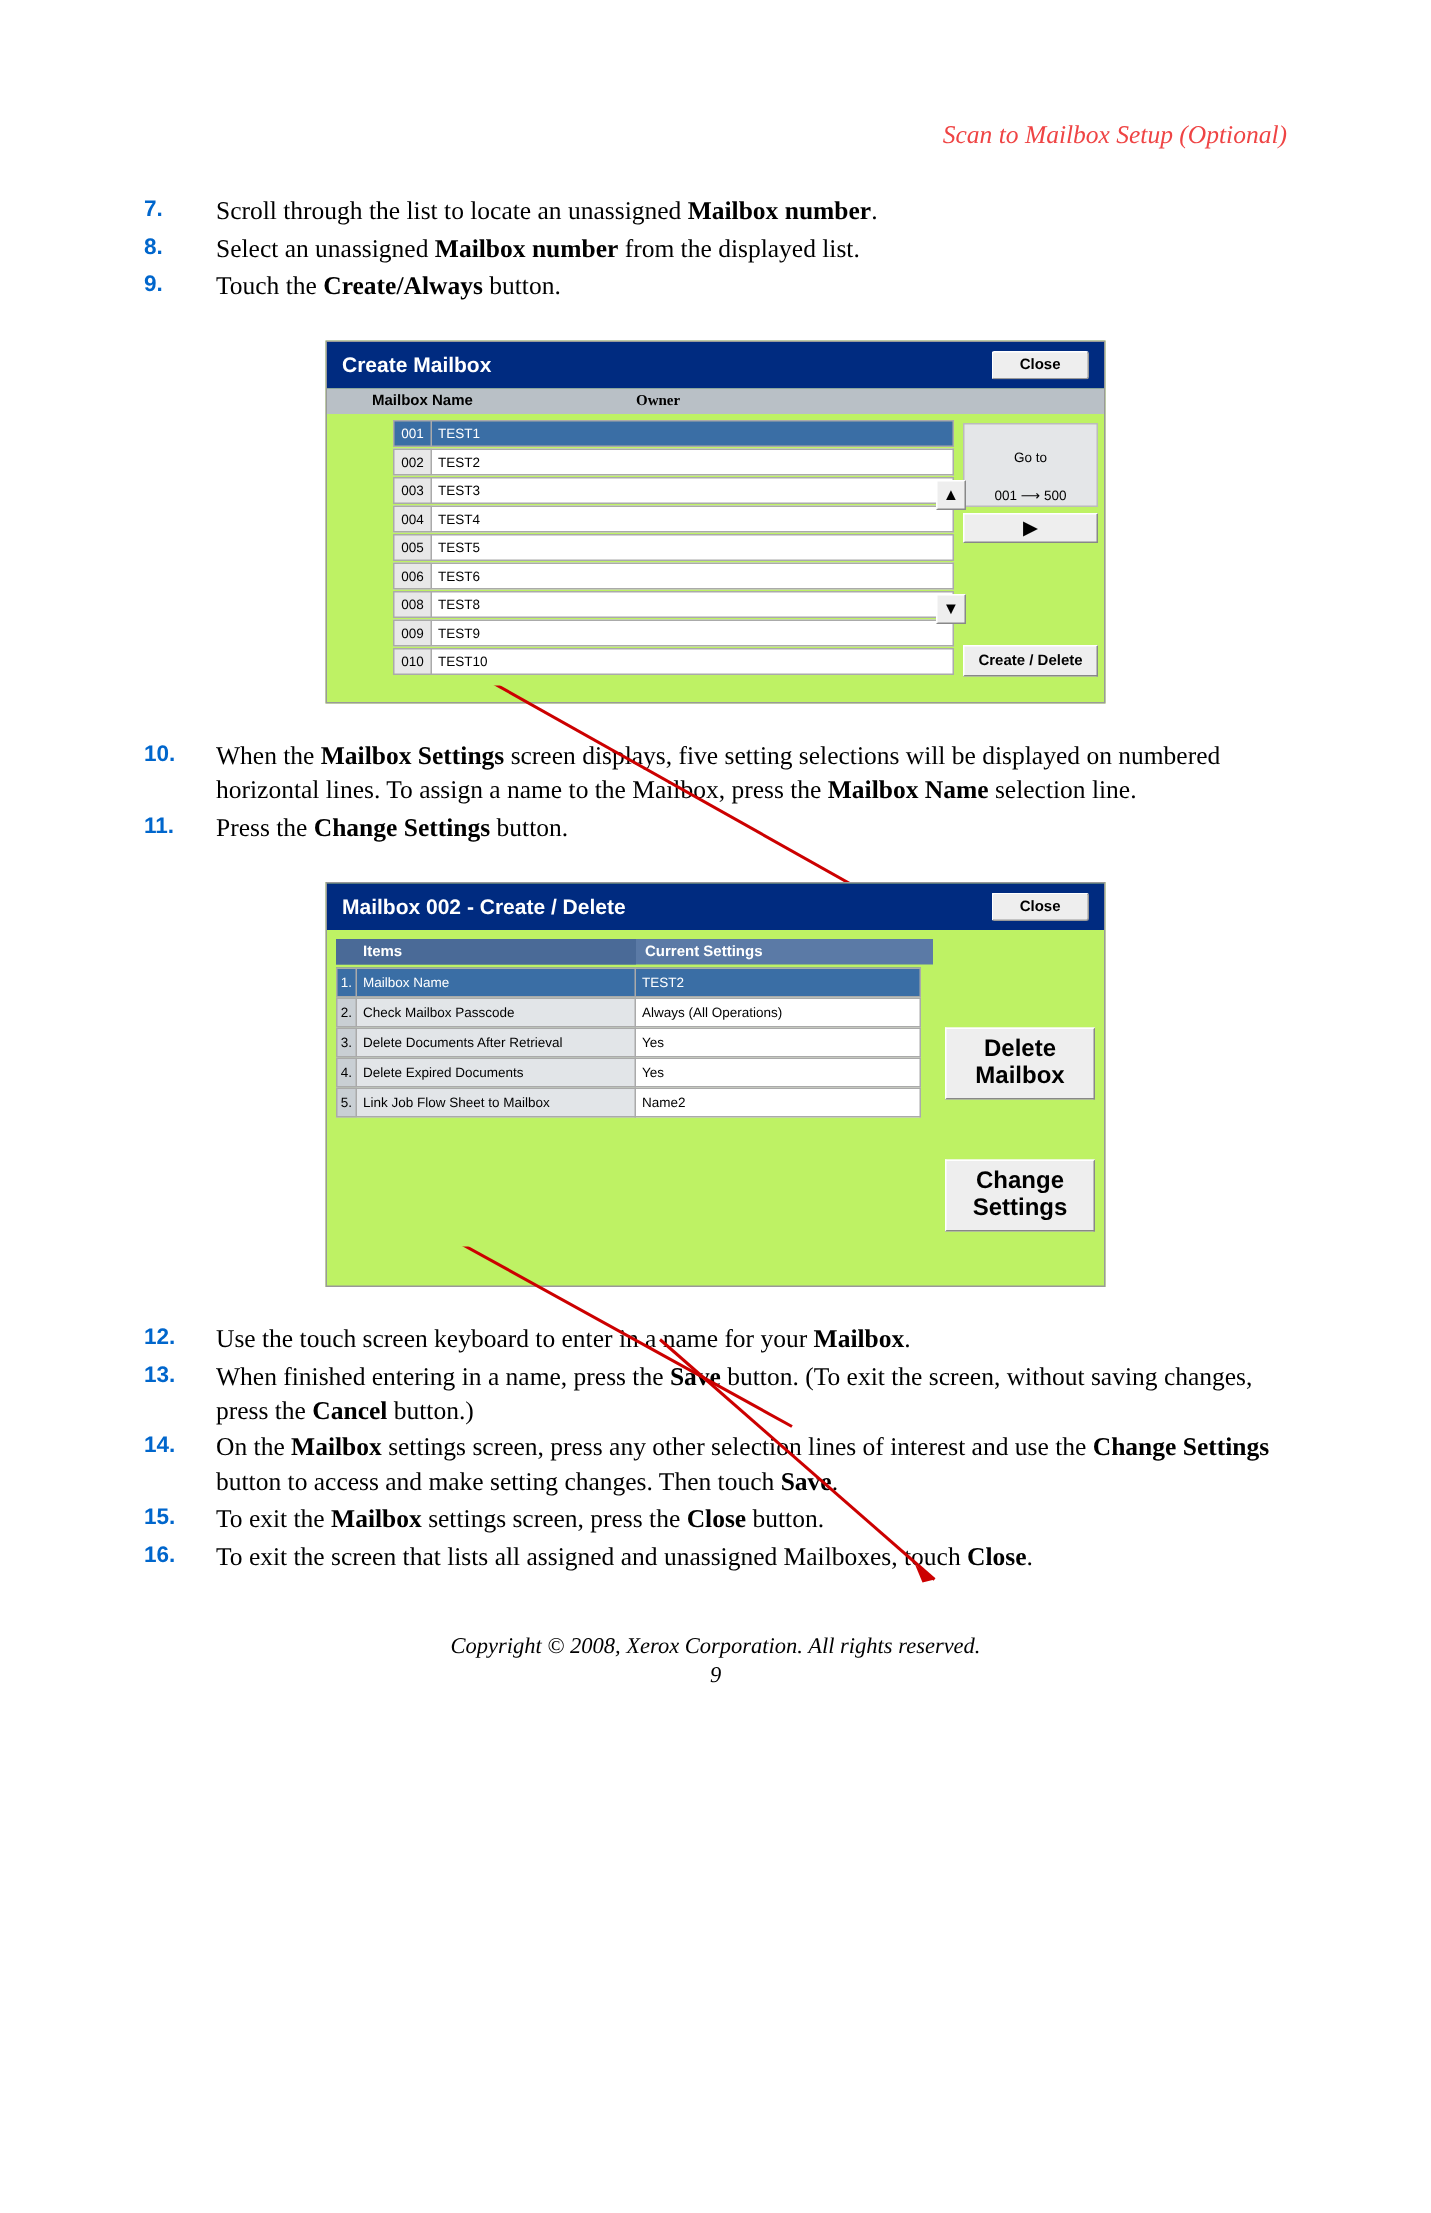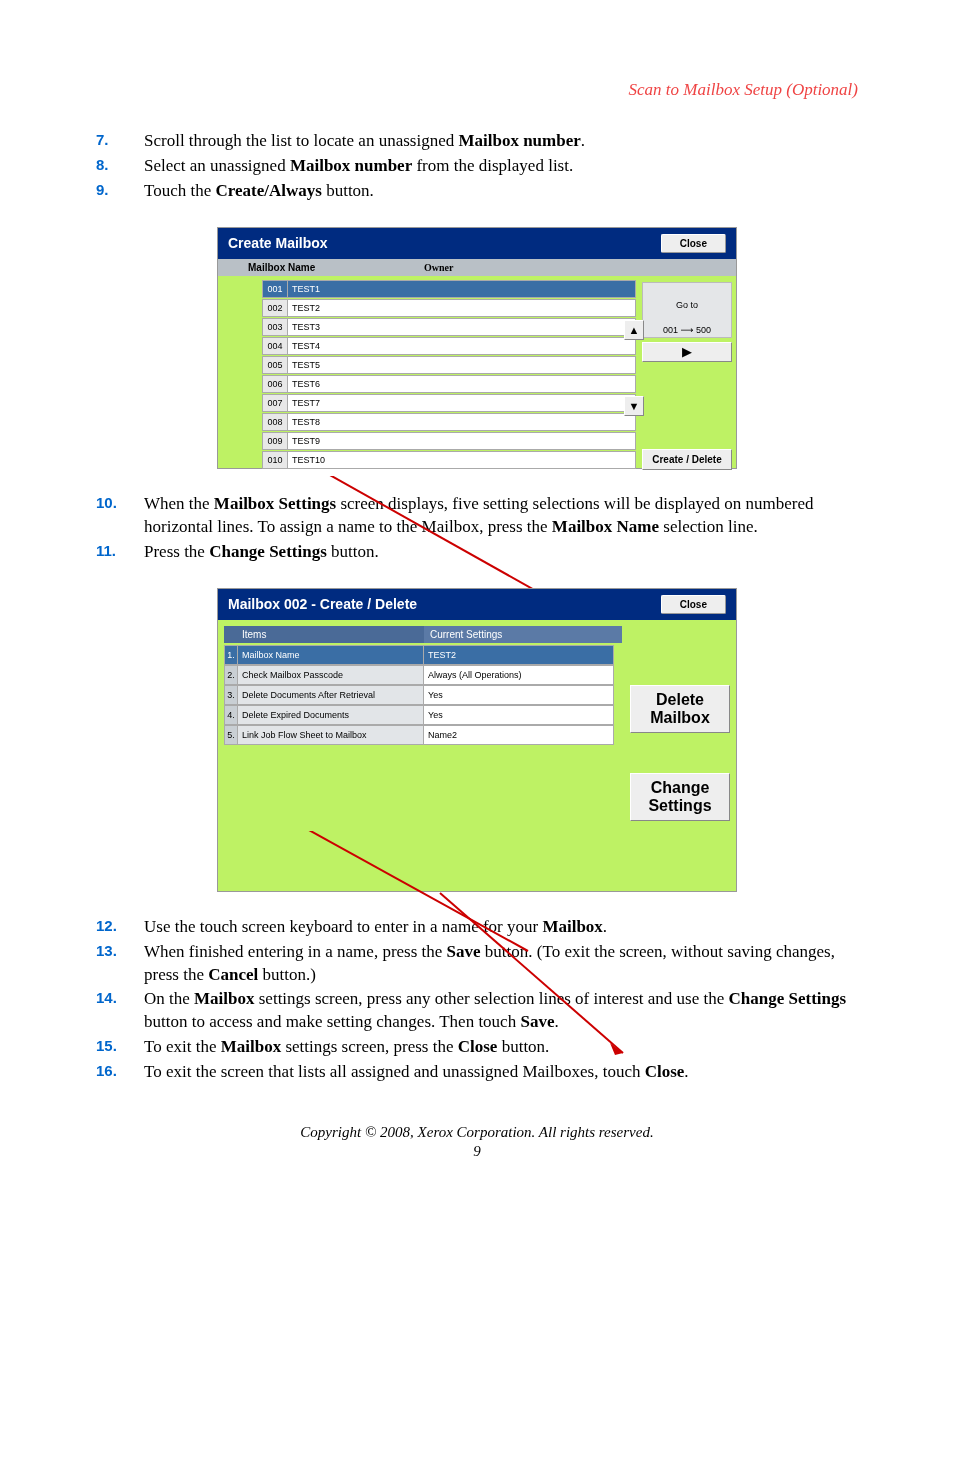--- a/index.html
+++ b/index.html
@@ -139,21 +139,21 @@
     border-top-color:#fff; border-left-color:#fff;
     display:flex; align-items:center; justify-content:center;
     font-size: 11px;
   }
   .scroll-up { top: 92px; }
   .scroll-down { top: 168px; }
 
   
   .fig2-body { padding: 6px; }
   .fig2-hdr {
-    display:flex; font-weight:normal; color:#fff;
+    display:flex; font-weight:bold; color:#fff;
     background: #5b7aa6; font-size:10px;
   }
   .fig2-hdr .h1 { width: 200px; padding: 3px 6px 3px 18px; color:#fff; background:#4a6a97; }
   .fig2-hdr .h2 { flex:1; padding: 3px 6px; }
   .fig2-table { margin-top: 2px; }
   .fig2-r {
     display:flex; align-items:stretch; height: 20px; margin-bottom: 0;
   }
   .fig2-r .n {
     width: 14px; background:#c9cfd4; border:1px solid #aaa;
@@ -235,24 +235,20 @@
             <div class="mb-num">004</div>
             <div class="mb-name">TEST4</div>
           </div>
           <div class="mb-row">
             <div class="mb-num">005</div>
             <div class="mb-name">TEST5</div>
           </div>
           <div class="mb-row">
             <div class="mb-num">006</div>
             <div class="mb-name">TEST6</div>
-          </div>
-          <div class="mb-row">
-            <div class="mb-num">007</div>
-            <div class="mb-name">TEST7</div>
           </div>
           <div class="mb-row">
             <div class="mb-num">008</div>
             <div class="mb-name">TEST8</div>
           </div>
           <div class="mb-row">
             <div class="mb-num">009</div>
             <div class="mb-name">TEST9</div>
           </div>
           <div class="mb-row">
@@ -284,21 +280,21 @@
       <span class="step-num">10.</span>
       <span class="step-text">When the <b>Mailbox Settings</b> screen displays, five setting selections will be displayed on numbered horizontal lines. To assign a name to the Mailbox, press the <b>Mailbox Name</b> selection line.</span>
     </li>
     <li>
       <span class="step-num">11.</span>
       <span class="step-text">Press the <b>Change Settings</b> button.</span>
     </li>
   </ol>
 
 <div class="figure-wrap">
-  <div class="figure" style="height:304px;">
+  <div class="figure" style="height:270px;">
     <div class="fig-header">
       <span>Mailbox 002 - Create / Delete</span>
       <span class="fig-close">Close</span>
     </div>
     <div class="fig2-body">
       <div class="fig2-main">
         <div class="fig2-left">
           <div class="fig2-hdr">
             <div class="h1">Items</div>
             <div class="h2">Current Settings</div>

